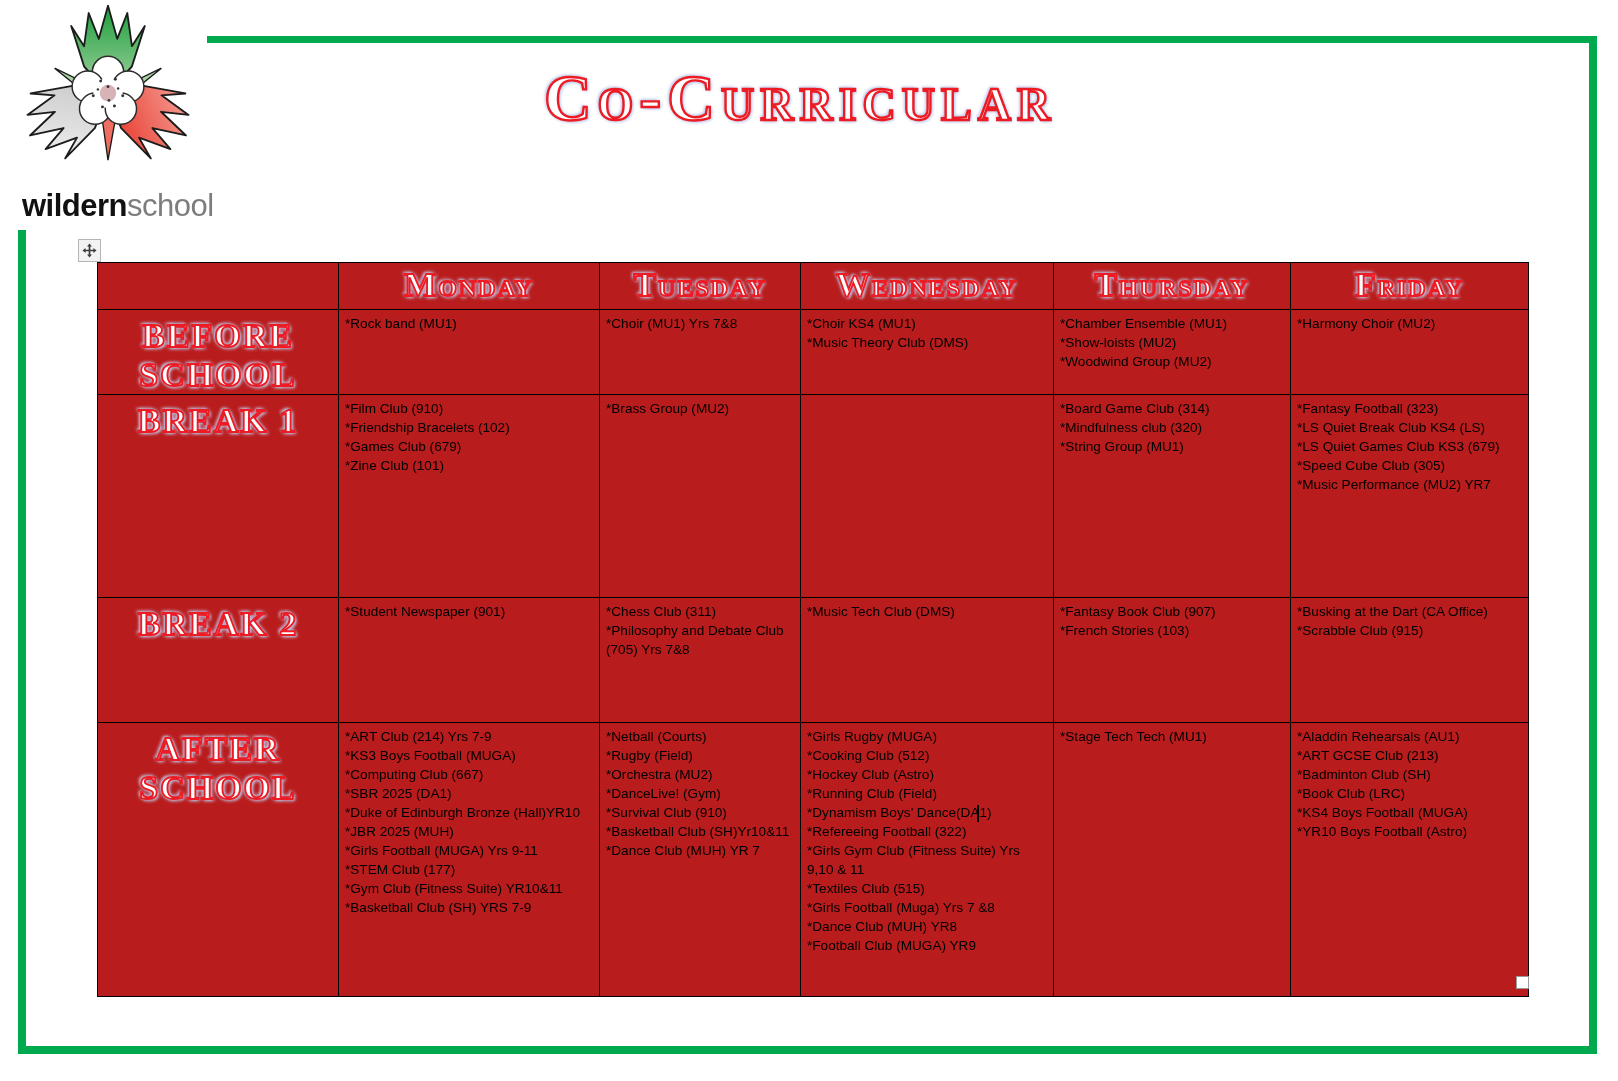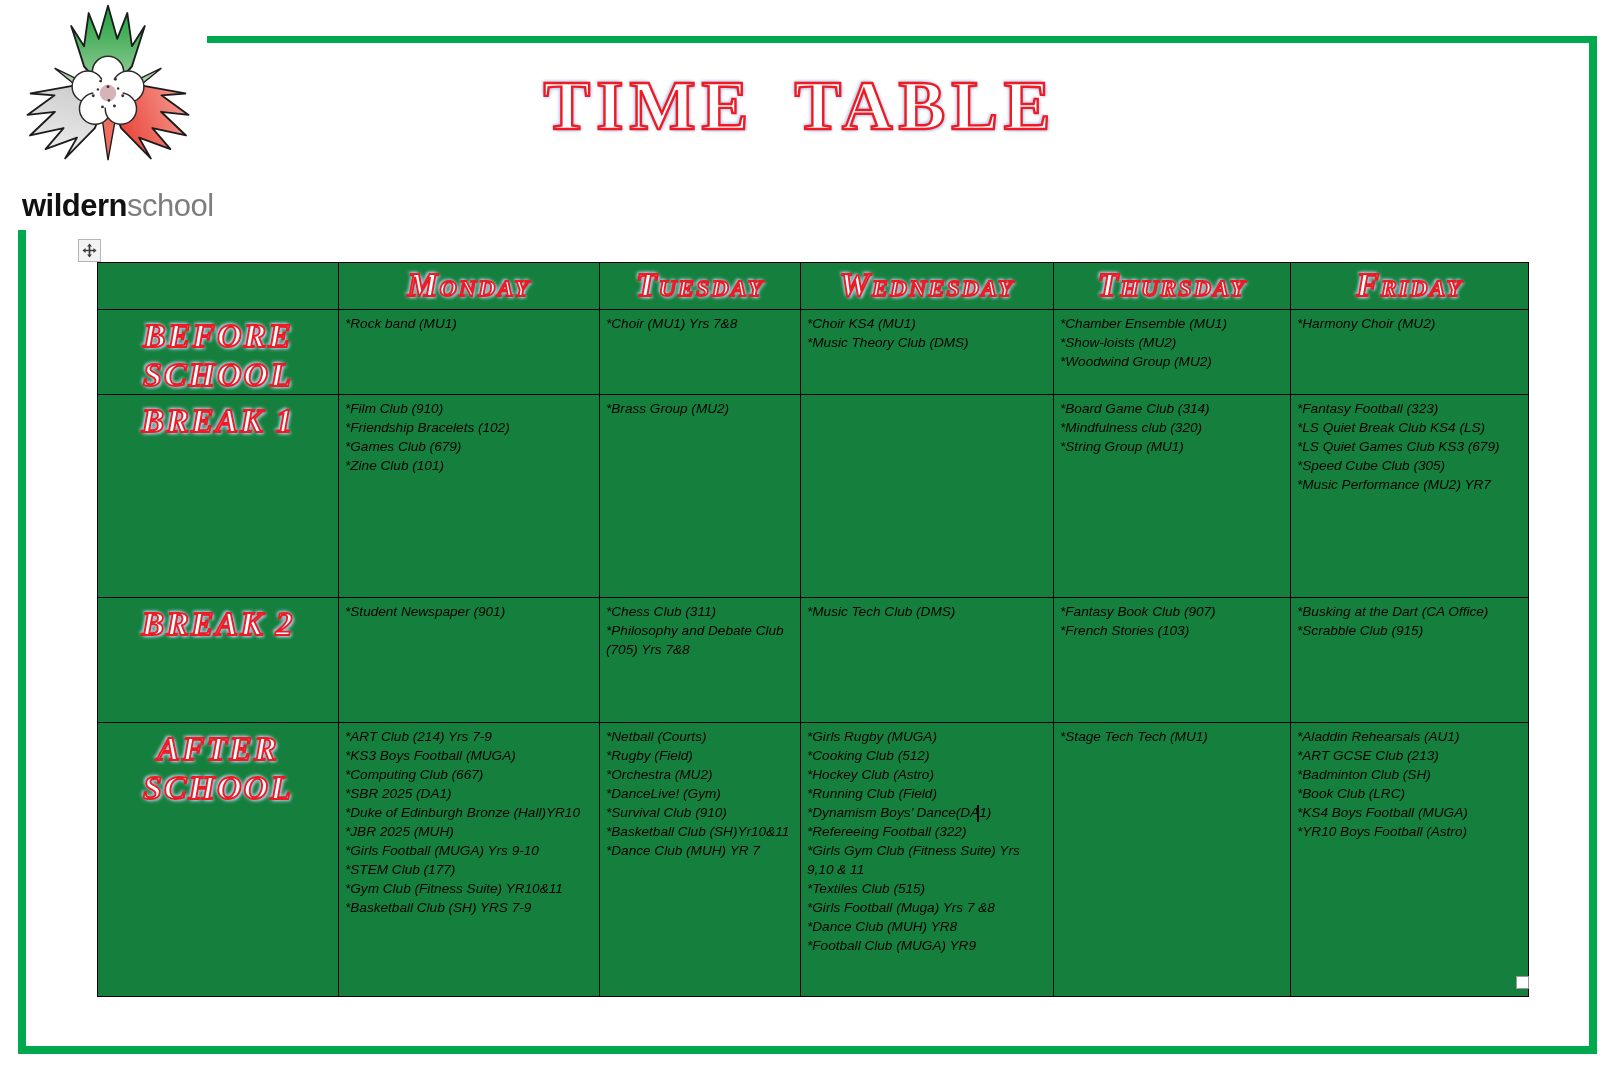--- a/index.html
+++ b/index.html
@@ -30,21 +30,21 @@
     -webkit-text-stroke:2px #ED1B24;
     text-shadow:0 0 3px #b7c3e6,0 0 5px #b7c3e6,2px 2px 3px #c3cdea,-2px -2px 3px #c3cdea;
     line-height:1.15;
   }
   #title{position:absolute;left:250px;top:60px;width:1100px;text-align:center;}
   #title-line1{font-size:66px;letter-spacing:6px;-webkit-text-stroke:2.4px #ED1B24;}
   #title-line2{font-size:70px;letter-spacing:6px;word-spacing:18px;-webkit-text-stroke:2.4px #ED1B24;margin-top:6px;}
 
   
   #tablewrap{position:absolute;left:97px;top:262px;}
-  table{border-collapse:collapse;table-layout:fixed;width:1431px;background:#15803d;font-style:italic;}
+  table{border-collapse:collapse;table-layout:fixed;width:1431px;background:#b91c1c;}
   td,th{border:1.6px solid #000;vertical-align:top;padding:0;}
   th.day{height:40px;vertical-align:middle;text-align:center;padding:2px 0 4px 0;}
   th.day .fancy{font-size:34px;letter-spacing:2px;-webkit-text-stroke:1.9px #ED1B24;display:block;}
   td.rowlabel{text-align:center;padding-top:6px;}
   .rowlabel-text{font-size:34px;letter-spacing:2px;-webkit-text-stroke:1.9px #ED1B24;max-width:175px;margin:0 auto;}
   td.cell{padding:4px 4px 1px 6px;}
   .club{font-size:13.6px;line-height:19px;color:#000;}
   tbody tr:nth-child(1){height:68px;}
   tbody tr:nth-child(2){height:203px;}
   tbody tr:nth-child(3){height:125px;}
@@ -115,21 +115,21 @@
       <circle cx="100" cy="92" r="1.6"></circle>
         <circle cx="89" cy="95" r="1.3"></circle>
       <circle cx="111" cy="94" r="1.3"></circle>
         <circle cx="101" cy="107" r="1.5"></circle>
     </g>
   </svg>
   <div id="brand"><span class="b">wildern</span><span class="l">school</span></div>
 </div>
 
 <div id="title">
-  <div id="title-line2" class="fancy">TIME TABLE</div>
+  <div id="title-line1" class="fancy">Co-Curricular</div>
 </div>
 
 <div id="move-handle">
   <svg width="15" height="15" viewBox="0 0 16 16">
     <path d="M8 0.5 L10.6 3.8 H8.9 V7.1 H12.2 V5.4 L15.5 8 L12.2 10.6 V8.9 H8.9 V12.2 H10.6 L8 15.5 L5.4 12.2 H7.1 V8.9 H3.8 V10.6 L0.5 8 L3.8 5.4 V7.1 H7.1 V3.8 H5.4 Z" fill="#3c3c3c"></path>
   </svg>
 </div>
 
 <div id="tablewrap">
   <table>
@@ -239,21 +239,21 @@
           <td class="rowlabel">
             <div class="rowlabel-text fancy">AFTER SCHOOL</div>
           </td>
           <td class="cell">
             <div class="club">*ART Club (214) Yrs 7-9</div>
             <div class="club">*KS3 Boys Football (MUGA)</div>
             <div class="club">*Computing Club (667)</div>
             <div class="club">*SBR 2025 (DA1)</div>
             <div class="club">*Duke of Edinburgh Bronze (Hall)YR10</div>
             <div class="club">*JBR 2025 (MUH)</div>
-            <div class="club">*Girls Football (MUGA) Yrs 9-10</div>
+            <div class="club">*Girls Football (MUGA) Yrs 9-11</div>
             <div class="club">*STEM Club (177)</div>
             <div class="club">*Gym Club (Fitness Suite) YR10&amp;11</div>
             <div class="club">*Basketball Club (SH) YRS 7-9</div>
           </td>
           <td class="cell">
             <div class="club">*Netball (Courts)</div>
             <div class="club">*Rugby (Field)</div>
             <div class="club">*Orchestra (MU2)</div>
             <div class="club">*DanceLive! (Gym)</div>
             <div class="club">*Survival Club (910)</div>

